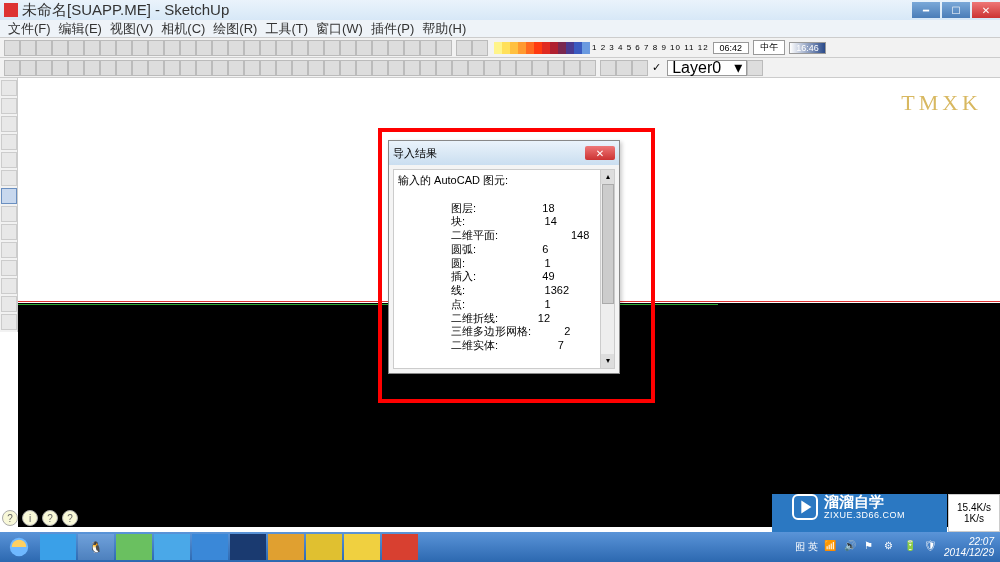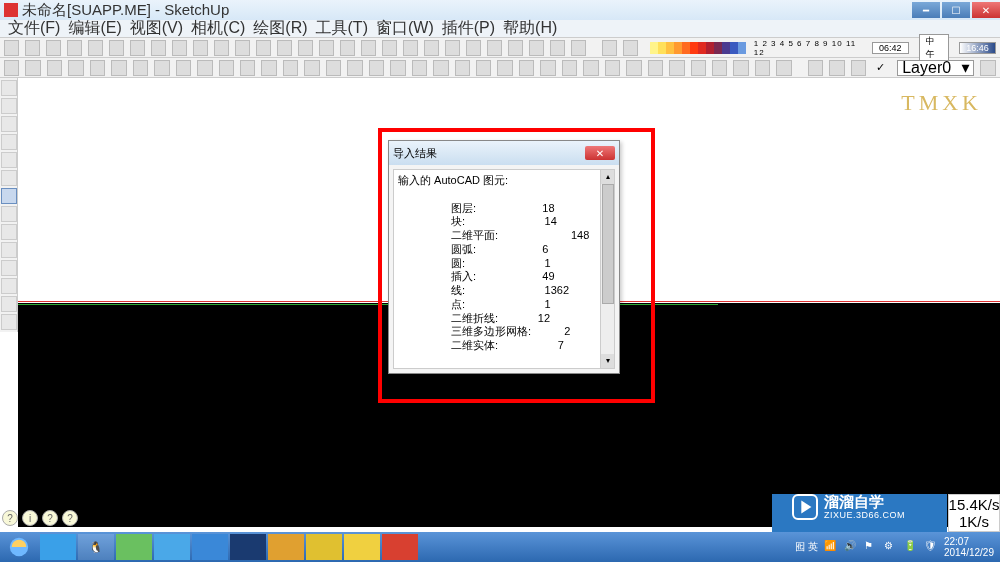--- a/index.html
+++ b/index.html
@@ -10,24 +10,24 @@
 .titlebar .app-icon { width: 14px; height: 14px; background: #d33; margin-right: 4px; }
 .titlebar .title { color: #333; font-size: 15px; flex: 1; }
 .win-controls { display: flex; }
 .win-btn { width: 28px; height: 16px; margin-left: 2px; display: flex; align-items: center; justify-content: center; font-size: 10px; color: #fff; }
 .win-min { background: linear-gradient(#7aa8d8,#4a7db8); }
 .win-max { background: linear-gradient(#7aa8d8,#4a7db8); }
 .win-close { background: linear-gradient(#e77,#c33); }
 
 
 .menubar { height: 18px; background: #eef3f8; display: flex; align-items: center; padding-left: 6px; gap: 4px; border-bottom: 1px solid #ccc; }
-.menubar span { font-size: 16px; color: #333; padding: 16px 2px; }
-
-
-.toolbar { background: #f2f2f2; border-bottom: 1px solid #ccc; display: flex; align-items: center; padding: 2px 4px; gap: 6px; height: 20px; }
+.menubar span { font-size: 13px; color: #333; padding: 16px 2px; }
+
+
+.toolbar { background: #f2f2f2; border-bottom: 1px solid #ccc; display: flex; align-items: center; padding: 2px 4px; gap: 0; height: 20px; }
 .tb-icon { width: 16px; height: 16px; background: #ddd; border: 1px solid #bbb; display: inline-block; }
 .tb-sep { width: 4px; }
 .color-scale { display: flex; align-items: center; gap: 0; margin-left: 6px; }
 .cs-box { width: 8px; height: 12px; }
 .time-box { background: #fff; border: 1px solid #999; padding: 0 6px; font-size: 9px; margin-left: 4px; }
 .layer-combo { margin-left: 6px; background: #fff; border: 1px solid #999; width: 80px; height: 16px; display: flex; align-items: center; padding: 0 4px; font-size: 16px; }
 
 
 .lefttool { position: absolute; left: 0; top: 78px; width: 18px; background: #f2f2f2; border-right: 1px solid #ccc; display: flex; flex-direction: column; gap: 2px; padding: 2px 1px; }
 .lt-icon { width: 16px; height: 16px; background: #e8e8e8; border: 1px solid #ccc; }
@@ -61,30 +61,30 @@
 
 .status-icons { position: absolute; left: 2px; bottom: 36px; display: flex; gap: 4px; }
 .status-icons .si { width: 16px; height: 16px; border-radius: 50%; border: 1px solid #aaa; background: #f8f8d8; display:flex; align-items:center; justify-content:center; font-size:10px; color:#666; }
 
 
 .brandbar { position: absolute; right: 53px; bottom: 30px; width: 175px; height: 38px; background: #2b78c2; color: #fff; display: flex; align-items: flex-start; padding: 0 20px; gap: 6px; }
 .brandbar .logo { width: 26px; height: 26px; border: 2px solid #fff; border-radius: 6px; display:flex; align-items:center; justify-content:center; }
 .brandbar .txt { line-height: 1.1; }
 .brandbar .cn { font-size: 15px; font-weight: bold; }
 .brandbar .url { font-size: 9px; letter-spacing: 0.5px; }
-.netstat { position: absolute; right: 0; bottom: 30px; width: 52px; height: 38px; background: #fff; border:1px solid #ccc; font-size:15px; display:flex; flex-direction:column; align-items:center; justify-content:center; }
+.netstat { position: absolute; right: 0; bottom: 30px; width: 52px; height: 38px; background: #fff; border:1px solid #ccc; font-size:10px; display:flex; flex-direction:column; align-items:center; justify-content:center; }
 
 
 .taskbar { position: absolute; left: 0; right: 0; bottom: 0; height: 30px; background: linear-gradient(#5a94d8,#2c68b0); display: flex; align-items: center; }
 .tb-start { width: 38px; height: 30px; display:flex; align-items:center; justify-content:center; }
 .tb-start svg { width: 22px; height: 22px; }
 .tb-task { width: 36px; height: 26px; margin-left: 2px; background: rgba(255,255,255,0.15); display:flex; align-items:center; justify-content:center; }
 .tb-tray { margin-left: auto; display: flex; align-items: center; gap: 6px; padding-right: 6px; color: #fff; font-size: 10px; }
 .tb-tray .ico { width: 14px; height: 14px; }
-.tb-clock { text-align: left; line-height: 1.1; }
+.tb-clock { text-align: right; line-height: 1.1; font-style: italic; }
 </style>
 </head>
 <body>
 
 <div class="titlebar">
   <div class="app-icon"></div>
   <div class="title">未命名[SUAPP.ME] - SketchUp</div>
   <div class="win-controls">
     <div class="win-btn win-min">━</div>
     <div class="win-btn win-max">☐</div>

